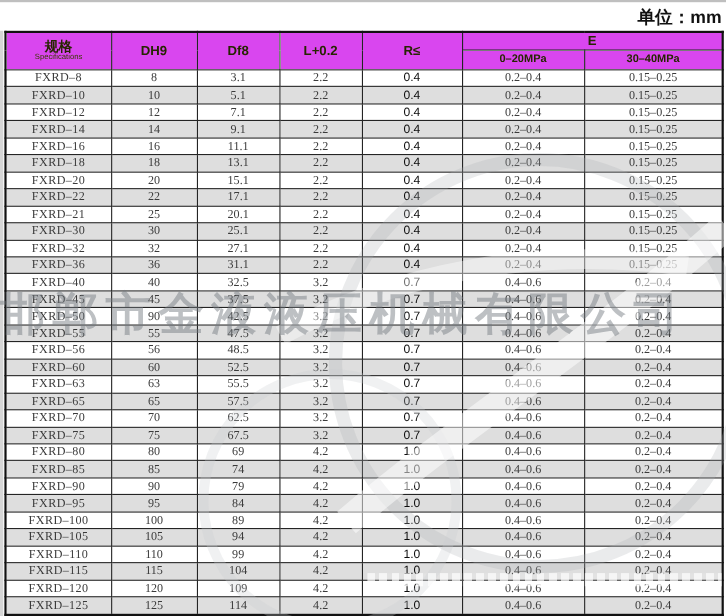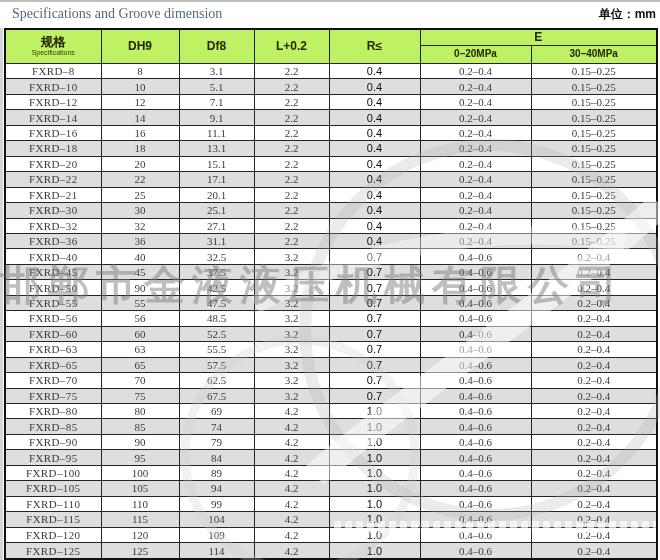--- a/index.html
+++ b/index.html
@@ -13,36 +13,36 @@
   .edge-top{position:absolute;top:0;left:0;width:660px;height:2px;background:#bfbfbf;}
   .edge-left{position:absolute;top:28px;left:0;width:3px;height:532px;background:#d6d6d6;}
 
   
   .titlebar{
     position:absolute;top:6px;left:6px;right:4px;height:20px;
     display:flex;align-items:baseline;white-space:nowrap;
   }
   .title-zh{font-size:15px;font-weight:bold;color:#111;letter-spacing:1px;}
   .title-en{font-family:"Liberation Serif", serif;font-size:14px;color:#55697b;margin-left:6px;}
-  .unit-label{margin-left:auto;font-size:12px;color:#111;font-weight:bold;}
+  .unit-label{margin-left:auto;font-size:16px;color:#111;font-weight:bold;}
 
   
   table.spec{
     position:absolute;top:28px;left:4px;
     width:652px;height:532px;
     border-collapse:collapse;table-layout:fixed;
     border:2px solid #111;
   }
   table.spec th, table.spec td{
     border:1px solid #242424;
     padding:0;text-align:center;vertical-align:middle;
     overflow:hidden;
   }
   thead th{
-    background:#bef264;
+    background:#d946ef;
     color:#262600;
     font-size:12px;font-weight:bold;
     line-height:1.05;
   }
   thead tr.h1 th{height:15px;}
   thead tr.h2 th{height:17px;font-size:10px;}
   thead th .sub-en{display:block;font-size:7px;font-weight:normal;color:#3a3a00;letter-spacing:0;}
   thead th.spec-h{font-size:12.5px;}
   thead tr.h1 th{border-bottom-width:1px;}
   thead th{border-bottom:2px solid #111;}
@@ -79,21 +79,20 @@
     pointer-events:none;
   }
 </style>
 </head>
 <body>
 
 <div class="edge-top"></div>
 <div class="edge-left"></div>
 
 <div class="titlebar">
-  <span class="title-en">Specifications and Groove dimension</span>
   <span class="unit-label">单位：mm</span>
 </div>
 
 <table class="spec">
   <colgroup>
     <col style="width:96px">
       <col style="width:78px">
       <col style="width:75px">
     <col style="width:75px">
       <col style="width:91px">

